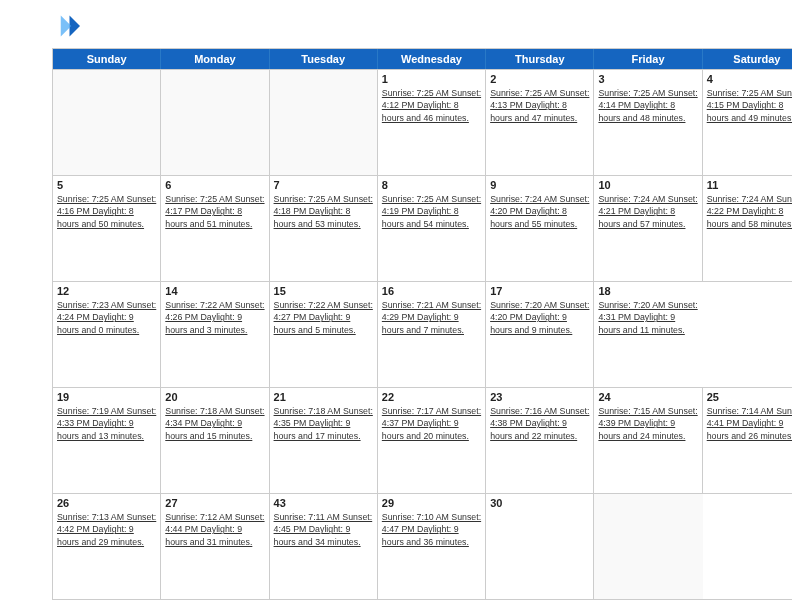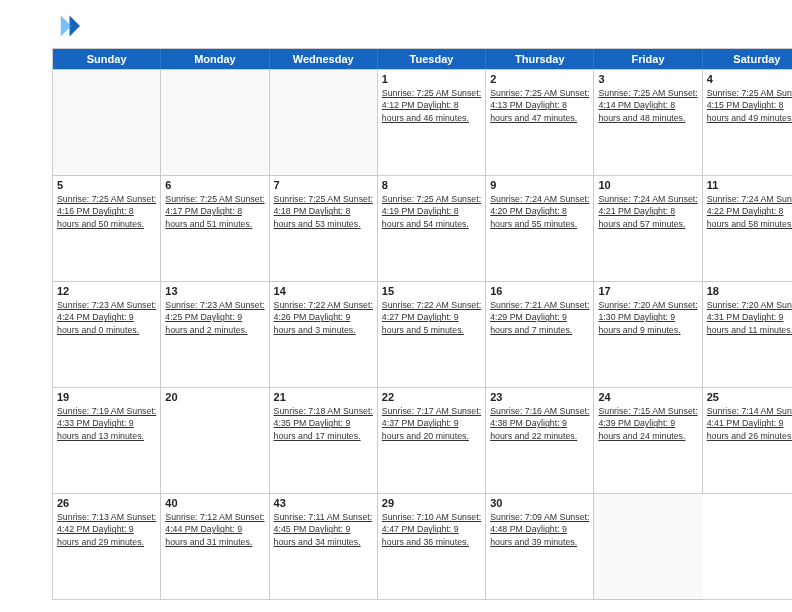--- a/index.html
+++ b/index.html
@@ -124,22 +124,22 @@
     <div class="title-block">
       <div class="month-title"></div>
       <div class="location"></div>
     </div>
   </div>
 
   <div class="calendar">
     <div class="cal-header" id="cal-header">
         <div class="cal-header-cell">Sunday</div>
         <div class="cal-header-cell">Monday</div>
+        <div class="cal-header-cell">Tuesday</div>
         <div class="cal-header-cell">Wednesday</div>
-        <div class="cal-header-cell">Tuesday</div>
         <div class="cal-header-cell">Thursday</div>
         <div class="cal-header-cell">Friday</div>
         <div class="cal-header-cell">Saturday</div>
       </div>
     <div class="cal-body" id="cal-body">
         <div class="cal-row">
           <div class="cal-cell empty"></div>
           <div class="cal-cell empty"></div>
           <div class="cal-cell empty"></div>
           <div class="cal-cell">
@@ -212,65 +212,62 @@
           </div>
         </div>
         <div class="cal-row">
           <div class="cal-cell">
             <div class="cell-day">12</div>
             <div class="cell-info">Sunrise: 7:23 AM
 Sunset: 4:24 PM
 Daylight: 9 hours and 0 minutes.</div>
           </div>
           <div class="cal-cell">
-            <div class="cell-day">13</div>
-            <div class="cell-info">Sunrise: 7:23 AM
-Sunset: 4:25 PM
-Daylight: 9 hours and 2 minutes.</div>
-          </div>
-          <div class="cal-cell">
             <div class="cell-day">14</div>
             <div class="cell-info">Sunrise: 7:22 AM
 Sunset: 4:26 PM
 Daylight: 9 hours and 3 minutes.</div>
           </div>
           <div class="cal-cell">
             <div class="cell-day">15</div>
             <div class="cell-info">Sunrise: 7:22 AM
 Sunset: 4:27 PM
 Daylight: 9 hours and 5 minutes.</div>
           </div>
           <div class="cal-cell">
             <div class="cell-day">16</div>
             <div class="cell-info">Sunrise: 7:21 AM
 Sunset: 4:29 PM
 Daylight: 9 hours and 7 minutes.</div>
           </div>
           <div class="cal-cell">
             <div class="cell-day">17</div>
             <div class="cell-info">Sunrise: 7:20 AM
-Sunset: 1:30 PM
+Sunset: 4:20 PM
 Daylight: 9 hours and 9 minutes.</div>
           </div>
           <div class="cal-cell">
             <div class="cell-day">18</div>
             <div class="cell-info">Sunrise: 7:20 AM
 Sunset: 4:31 PM
 Daylight: 9 hours and 11 minutes.</div>
           </div>
         </div>
         <div class="cal-row">
           <div class="cal-cell">
             <div class="cell-day">19</div>
             <div class="cell-info">Sunrise: 7:19 AM
 Sunset: 4:33 PM
 Daylight: 9 hours and 13 minutes.</div>
           </div>
           <div class="cal-cell">
             <div class="cell-day">20</div>
+            <div class="cell-info">Sunrise: 7:18 AM
+Sunset: 4:34 PM
+Daylight: 9 hours and 15 minutes.</div>
           </div>
           <div class="cal-cell">
             <div class="cell-day">21</div>
             <div class="cell-info">Sunrise: 7:18 AM
 Sunset: 4:35 PM
 Daylight: 9 hours and 17 minutes.</div>
           </div>
           <div class="cal-cell">
             <div class="cell-day">22</div>
             <div class="cell-info">Sunrise: 7:17 AM
@@ -297,40 +294,37 @@
           </div>
         </div>
         <div class="cal-row">
           <div class="cal-cell">
             <div class="cell-day">26</div>
             <div class="cell-info">Sunrise: 7:13 AM
 Sunset: 4:42 PM
 Daylight: 9 hours and 29 minutes.</div>
           </div>
           <div class="cal-cell">
-            <div class="cell-day">40</div>
+            <div class="cell-day">27</div>
             <div class="cell-info">Sunrise: 7:12 AM
 Sunset: 4:44 PM
 Daylight: 9 hours and 31 minutes.</div>
           </div>
           <div class="cal-cell">
             <div class="cell-day">43</div>
             <div class="cell-info">Sunrise: 7:11 AM
 Sunset: 4:45 PM
 Daylight: 9 hours and 34 minutes.</div>
           </div>
           <div class="cal-cell">
             <div class="cell-day">29</div>
             <div class="cell-info">Sunrise: 7:10 AM
 Sunset: 4:47 PM
 Daylight: 9 hours and 36 minutes.</div>
           </div>
           <div class="cal-cell">
             <div class="cell-day">30</div>
-            <div class="cell-info">Sunrise: 7:09 AM
-Sunset: 4:48 PM
-Daylight: 9 hours and 39 minutes.</div>
           </div>
           <div class="cal-cell empty"></div>
         </div>
       </div>
   </div>
 </div>
 
 </body></html>

